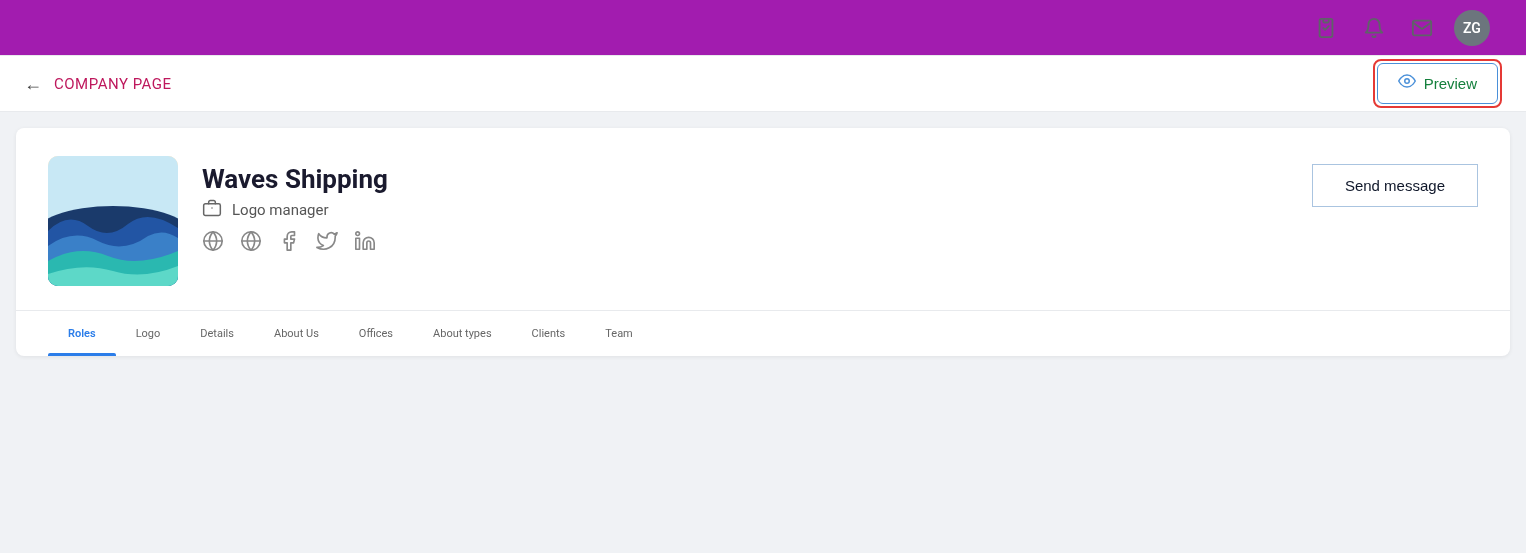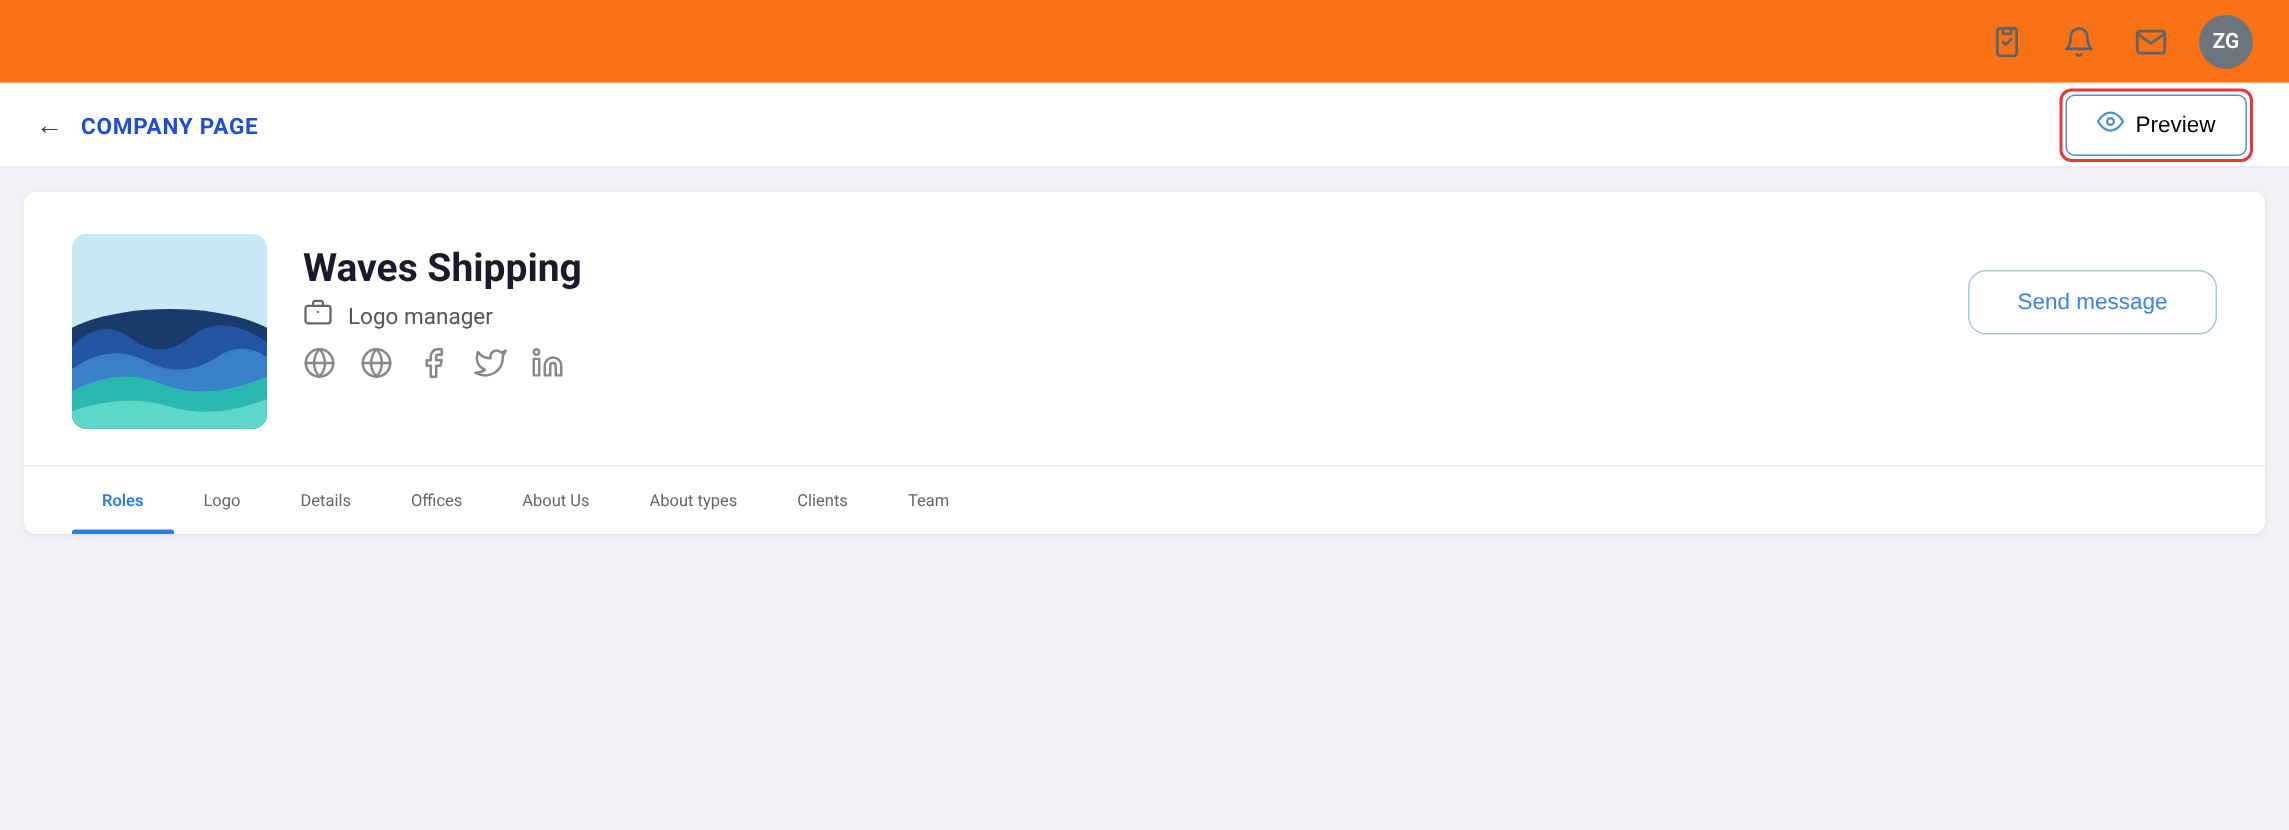--- a/index.html
+++ b/index.html
@@ -4,26 +4,26 @@
   <style>
     * { box-sizing: border-box; margin: 0; padding: 0; }
     body {
       font-family: -apple-system, BlinkMacSystemFont, 'Segoe UI', Roboto, sans-serif;
       background: #f0f2f5;
       min-height: 553px;
     }
 
     
     .topbar {
-      background: #f97316;
+      background: #a21caf;
       height: 56px;
       display: flex;
       align-items: center;
       justify-content: flex-end;
-      padding: 0 24px;
+      padding: 0 36px;
       gap: 16px;
       border-bottom: 1px solid #e8eaed;
     }
     .topbar-icon {
       color: #5f6368;
       font-size: 20px;
       cursor: pointer;
       display: flex;
       align-items: center;
       justify-content: center;
@@ -61,38 +61,38 @@
     }
     .back-btn {
       cursor: pointer;
       color: #444;
       font-size: 18px;
       display: flex;
       align-items: center;
     }
     .page-title {
       font-size: 15px;
-      font-weight: 700;
-      color: #1d4ed8;
+      font-weight: 400;
+      color: #be185d;
       letter-spacing: 0.5px;
     }
     .preview-btn-wrapper {
       border: 2.5px solid #e53935;
       border-radius: 8px;
       padding: 2px;
     }
     .preview-btn {
       display: flex;
       align-items: center;
       gap: 8px;
       padding: 8px 20px;
       border: 1.5px solid #4a90d9;
       border-radius: 6px;
       background: #fff;
-      color: #000000;
+      color: #15803d;
       font-size: 15px;
       cursor: pointer;
       font-weight: 500;
       justify-content: space-between;
     }
     .preview-btn .eye-icon {
       font-size: 17px;
       color: #4a90d9;
     }
 
@@ -158,28 +158,28 @@
       margin-top: 4px;
     }
     .social-icon {
       color: #888;
       font-size: 20px;
       cursor: pointer;
     }
     .send-message-btn {
       padding: 12px 32px;
       border: 1.5px solid #aac4e0;
-      border-radius: 12px;
+      border-radius: 0;
       background: #fff;
-      color: #3b82f6;
+      color: #0f172a;
       font-size: 15px;
       cursor: pointer;
       font-weight: 500;
       white-space: nowrap;
-      margin-top: 24px;
+      margin-top: 8px;
     }
 
     
     .nav-tabs {
       display: flex;
       align-items: center;
       border-top: 1px solid #e8eaed;
       margin: 0 -32px;
       padding: 0 32px;
     }
@@ -323,19 +323,19 @@
       </div>
     </div>
 
     <button class="send-message-btn">Send message</button>
   </div>
 
   <nav class="nav-tabs">
     <div class="nav-tab active">Roles</div>
     <div class="nav-tab">Logo</div>
     <div class="nav-tab">Details</div>
+    <div class="nav-tab">About Us</div>
     <div class="nav-tab">Offices</div>
-    <div class="nav-tab">About Us</div>
     <div class="nav-tab">About types</div>
     <div class="nav-tab">Clients</div>
     <div class="nav-tab">Team</div>
   </nav>
 </div>
 
 </body></html>

